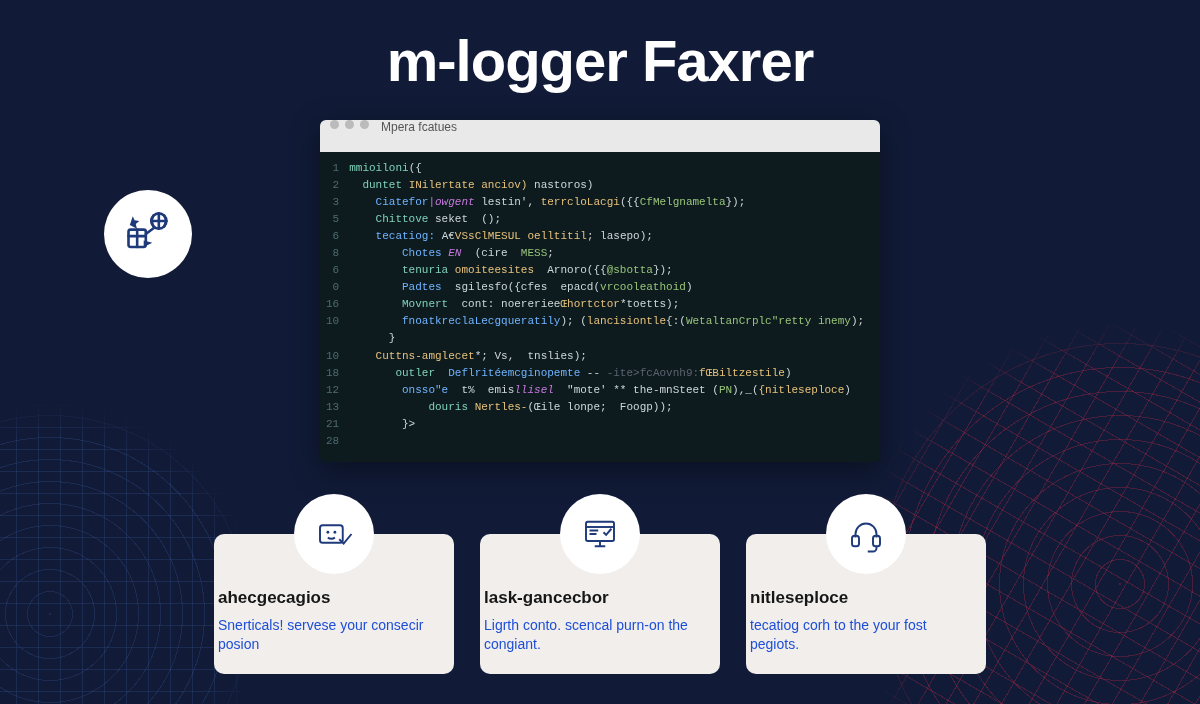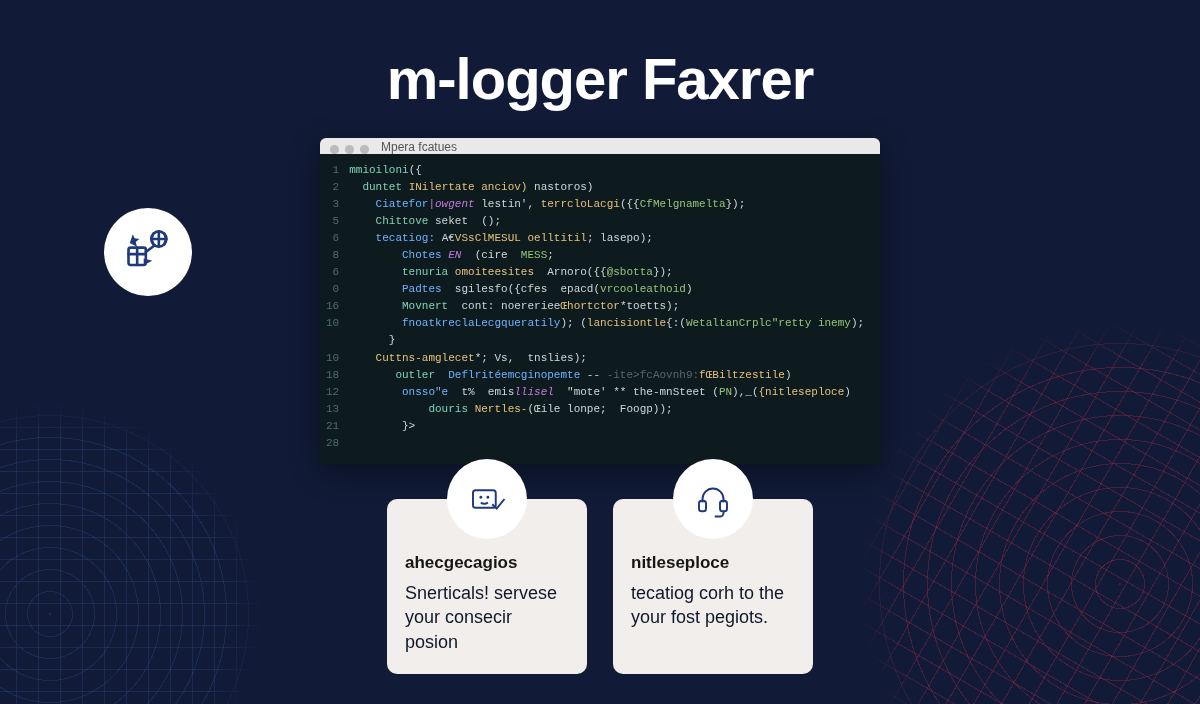--- a/index.html
+++ b/index.html
@@ -35,45 +35,45 @@
       repeating-linear-gradient(120deg, rgba(180,40,70,0.35) 0 1px, transparent 1px 24px);
     mask: radial-gradient(circle, #000 60%, transparent 72%);
     -webkit-mask: radial-gradient(circle, #000 60%, transparent 72%);
   }
 
   .title {
     text-align: center;
     font-size: 58px;
     font-weight: 800;
     letter-spacing: -1px;
-    padding-top: 45px;
+    padding-top: 27px;
     color: #fff;
   }
 
   .stage {
     position: relative;
     width: 100%;
     display: flex;
     justify-content: center;
     margin-top: 26px;
   }
 
   
   .code-window {
     width: 560px;
     border-radius: 6px;
     overflow: hidden;
     box-shadow: 0 8px 30px rgba(0,0,0,0.4);
     background: #0d1b1e;
   }
   .code-titlebar {
-    height: 16px;
+    height: 32px;
     background: #e9e9e9;
     display: flex;
-    align-items: flex-end;
+    align-items: flex-start;
     padding: 0 10px;
     gap: 6px;
     color: #555;
     font-size: 12px;
   }
   .dot { width: 9px; height: 9px; border-radius: 50%; background: #bbb; display:inline-block; }
   .code-title-text { margin-left: 6px; }
   .code-body {
     display: flex;
     font-family: "SFMono-Regular", Consolas, "Liberation Mono", Menlo, monospace;
@@ -117,24 +117,24 @@
     position: absolute;
     left: 0; right: 0;
     bottom: 30px;
     display: flex;
     justify-content: center;
     gap: 26px;
     padding: 0 40px;
   }
   .card {
     position: relative;
-    width: 200px;
+    width: 240px;
     background: #f1eeec;
     border-radius: 10px;
-    padding: 54px 18px 20px 18px;
+    padding: 54px 18px 20px 4px;
     color: #222;
   }
   .card .icon-wrap {
     position: absolute;
     top: -40px;
     left: 50%;
     transform: translateX(-50%);
     width: 80px; height: 80px;
     background: #fff;
     border-radius: 50%;
@@ -143,23 +143,23 @@
     justify-content: center;
   }
   .card .icon-wrap svg { width: 42px; height: 42px; stroke: #1f3a7a; fill: none; stroke-width: 2.2; }
   .card h3 {
     font-size: 17px;
     font-weight: 700;
     margin-bottom: 8px;
     color: #161616;
   }
   .card p {
-    font-size: 18px;
+    font-size: 14px;
     line-height: 1.35;
-    color: #0f172a;
+    color: #1d4ed8;
   }
 </style>
 </head>
 <body>
 
 <div class="wire-left"></div>
 <div class="wire-right"></div>
 
 <h1 class="title">m-logger Faxrer</h1>
 
@@ -219,20 +219,33 @@
           <path d="M17 28c2 2 6 2 8 0"></path>
           <path d="M30 30l5 5 9-11"></path>
         </svg>
 </div>
       <h3>ahecgecagios</h3>
       <p>Snerticals! servese your consecir posion</p>
     </div>
     <div class="card">
       <div class="icon-wrap">
   <svg viewBox="0 0 48 48">
+          <rect x="8" y="10" width="32" height="22" rx="2"></rect>
+          <path d="M8 16h32"></path>
+          <path d="M18 38h12M24 32v6"></path>
+          <path d="M28 22l3 3 6-7"></path>
+          <path d="M12 20h10M12 24h8"></path>
+        </svg>
+</div>
+      <h3>lask-gancecbor</h3>
+      <p>Ligrth conto. scencal purn-on the congiant.</p>
+    </div>
+    <div class="card">
+      <div class="icon-wrap">
+  <svg viewBox="0 0 48 48">
           <path d="M12 28v-4a12 12 0 0 1 24 0v4"></path>
           <rect x="8" y="26" width="8" height="12" rx="3"></rect>
           <rect x="32" y="26" width="8" height="12" rx="3"></rect>
           <path d="M36 38v2a4 4 0 0 1-4 4h-6"></path>
         </svg>
 </div>
       <h3>nitleseploce</h3>
       <p>tecatiog corh to the your fost pegiots.</p>
     </div>
   </div>

